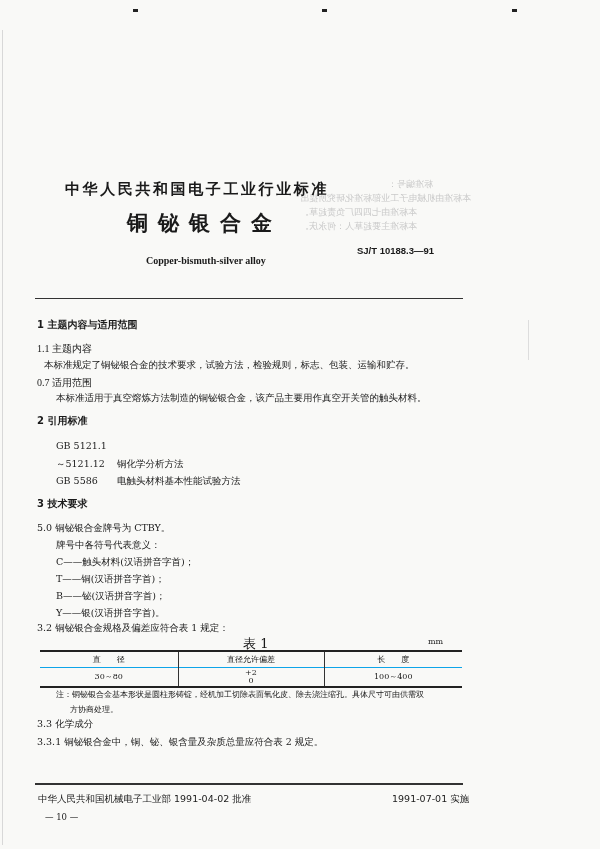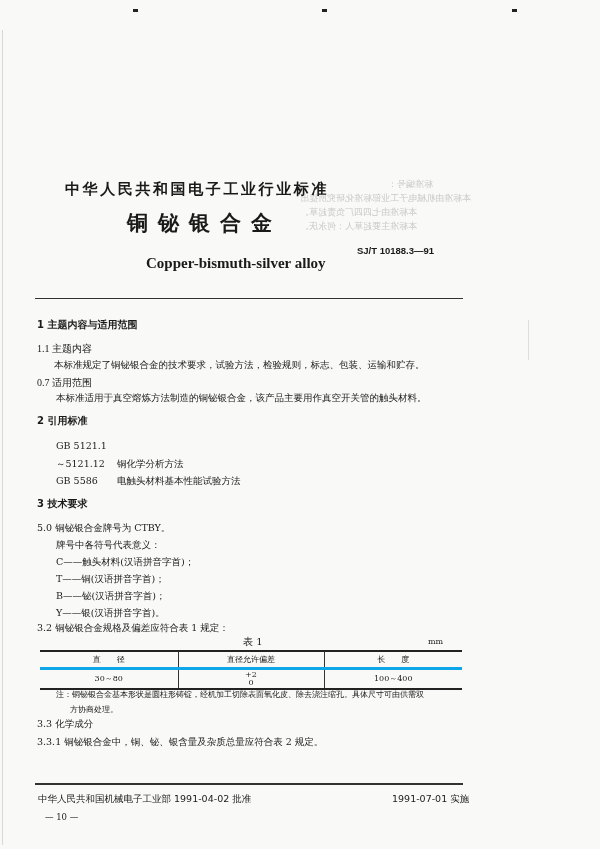--- a/index.html
+++ b/index.html
@@ -8,31 +8,31 @@
       background: #f9f9f7;
       font-family: "DejaVu Serif", "Liberation Serif", serif;
       color: #1a1a1a;
     }
     .abs { position: absolute; white-space: nowrap; }
     .mark { position: absolute; top: 9px; width: 5px; height: 3px; background: #222; }
     .left-edge { position: absolute; left: 2px; top: 30px; width: 1px; height: 815px; background: #d8d8d8; }
     .right-edge { position: absolute; left: 528px; top: 320px; width: 1px; height: 40px; background: #ddd; }
     .hdr-title { left: 65px; top: 180px; font-family: "DejaVu Sans", sans-serif; font-weight: bold; font-size: 15px; letter-spacing: 2.6px; }
     .doc-title { left: 127px; top: 209px; font-family: "DejaVu Sans", sans-serif; font-weight: bold; font-size: 21px; letter-spacing: 10px; }
-    .doc-en { left: 146px; top: 255px; font-family: "Liberation Serif", serif; font-weight: bold; font-size: 15px; text-align: right; }
+    .doc-en { left: 146px; top: 255px; font-family: "Liberation Serif", serif; font-weight: bold; font-size: 10px; text-align: right; }
     .doc-code { left: 357px; top: 245px; font-family: "Liberation Sans", sans-serif; font-weight: bold; font-size: 9.5px; }
     .ghost { font-family: "DejaVu Sans", sans-serif; font-size: 9px; color: #c9c9c9; transform: scaleX(-1); }
     .rule { position: absolute; left: 35px; width: 428px; height: 1px; background: #333; }
     .h1 { font-family: "DejaVu Sans", sans-serif; font-weight: bold; font-size: 10px; }
     .h2 { font-family: Liberation Serif, serif; font-size: 10px; }
     .p { font-family: "DejaVu Serif", serif; font-size: 9.5px; }
     .small { font-size: 8px; }
     table.spec { position: absolute; left: 40px; top: 650px; width: 422px; border-collapse: collapse; font-size: 8px; font-family: "DejaVu Serif", serif; }
     table.spec th, table.spec td { text-align: center; padding: 0; font-weight: normal; }
-    table.spec thead tr { border-top: 2px solid #222; border-bottom: 3px solid #0ea5e9; }
+    table.spec thead tr { border-top: 2px solid #222; border-bottom: 1px solid #0ea5e9; }
     table.spec tbody tr { border-bottom: 2px solid #222; }
     table.spec th { height: 15px; }
     table.spec td { height: 18px; line-height: 8px; }
     table.spec th + th, table.spec td + td { border-left: 1px solid #333; }
     .tol { display: inline-block; line-height: 8px; }
     .footer-left { left: 38px; top: 793px; font-family: "DejaVu Sans", sans-serif; font-size: 9.5px; }
     .footer-right { left: 392px; top: 793px; font-family: "DejaVu Sans", sans-serif; font-size: 9.5px; }
     .page-num { left: 45px; top: 812px; font-size: 8.5px; }
   </style>
 </head>
@@ -51,21 +51,21 @@
 
 <div class="abs hdr-title">中华人民共和国电子工业行业标准</div>
 <div class="abs doc-title">铜铋银合金</div>
 <div class="abs doc-en">Copper-bismuth-silver alloy</div>
 <div class="abs doc-code">SJ/T 10188.3—91</div>
 
 <div class="rule" style="top:298px;"></div>
 
 <div class="abs h1" style="left:37px;top:318px;">1  主题内容与适用范围</div>
 <div class="abs h2" style="left:37px;top:342px;">1.1  主题内容</div>
-<div class="abs p" style="left:54px;top:359px;">本标准规定了铜铋银合金的技术要求，试验方法，检验规则，标志、包装、运输和贮存。</div>
+<div class="abs p" style="left:44px;top:359px;">本标准规定了铜铋银合金的技术要求，试验方法，检验规则，标志、包装、运输和贮存。</div>
 <div class="abs h2" style="left:37px;top:376px;">0.7  适用范围</div>
 <div class="abs p" style="left:56px;top:392px;">本标准适用于真空熔炼方法制造的铜铋银合金，该产品主要用作真空开关管的触头材料。</div>
 
 <div class="abs h1" style="left:37px;top:414px;">2  引用标准</div>
 <div>
   <div class="abs p" style="left:56px;top:440px;text-align:right;">GB 5121.1</div>
   <div class="abs p" style="left:56px;top:458px;">～5121.12</div>
   <div class="abs p" style="left:117px;top:458px;">铜化学分析方法</div>
   <div class="abs p" style="left:56px;top:475px;">GB 5586</div>
   <div class="abs p" style="left:117px;top:475px;text-align:center;">电触头材料基本性能试验方法</div>
@@ -73,21 +73,21 @@
 
 <div class="abs h1" style="left:37px;top:497px;">3  技术要求</div>
 <div class="abs p" style="left:37px;top:522px;">5.0  铜铋银合金牌号为 CTBY。</div>
 <div class="abs p" style="left:56px;top:539px;">牌号中各符号代表意义：</div>
 <div class="abs p" style="left:56px;top:556px;">C——触头材料(汉语拼音字首)；</div>
 <div class="abs p" style="left:56px;top:573px;">T——铜(汉语拼音字首)；</div>
 <div class="abs p" style="left:56px;top:590px;">B——铋(汉语拼音字首)；</div>
 <div class="abs p" style="left:56px;top:607px;">Y——银(汉语拼音字首)。</div>
 <div class="abs p" style="left:37px;top:622px;">3.2  铜铋银合金规格及偏差应符合表 1 规定：</div>
 
-<div class="abs p" style="left:243px;top:635px;font-size:10px;">表 1</div>
+<div class="abs p" style="left:243px;top:635px;font-size:13px;">表 1</div>
 <div class="abs p" style="left:428px;top:637px;font-size:8px;">mm</div>
 <table class="spec">
   <colgroup>
       <col style="width:138px">
       <col style="width:146px">
       <col style="width:138px">
     </colgroup>
   <thead>
     <tr>
       <th>直　　径</th>

